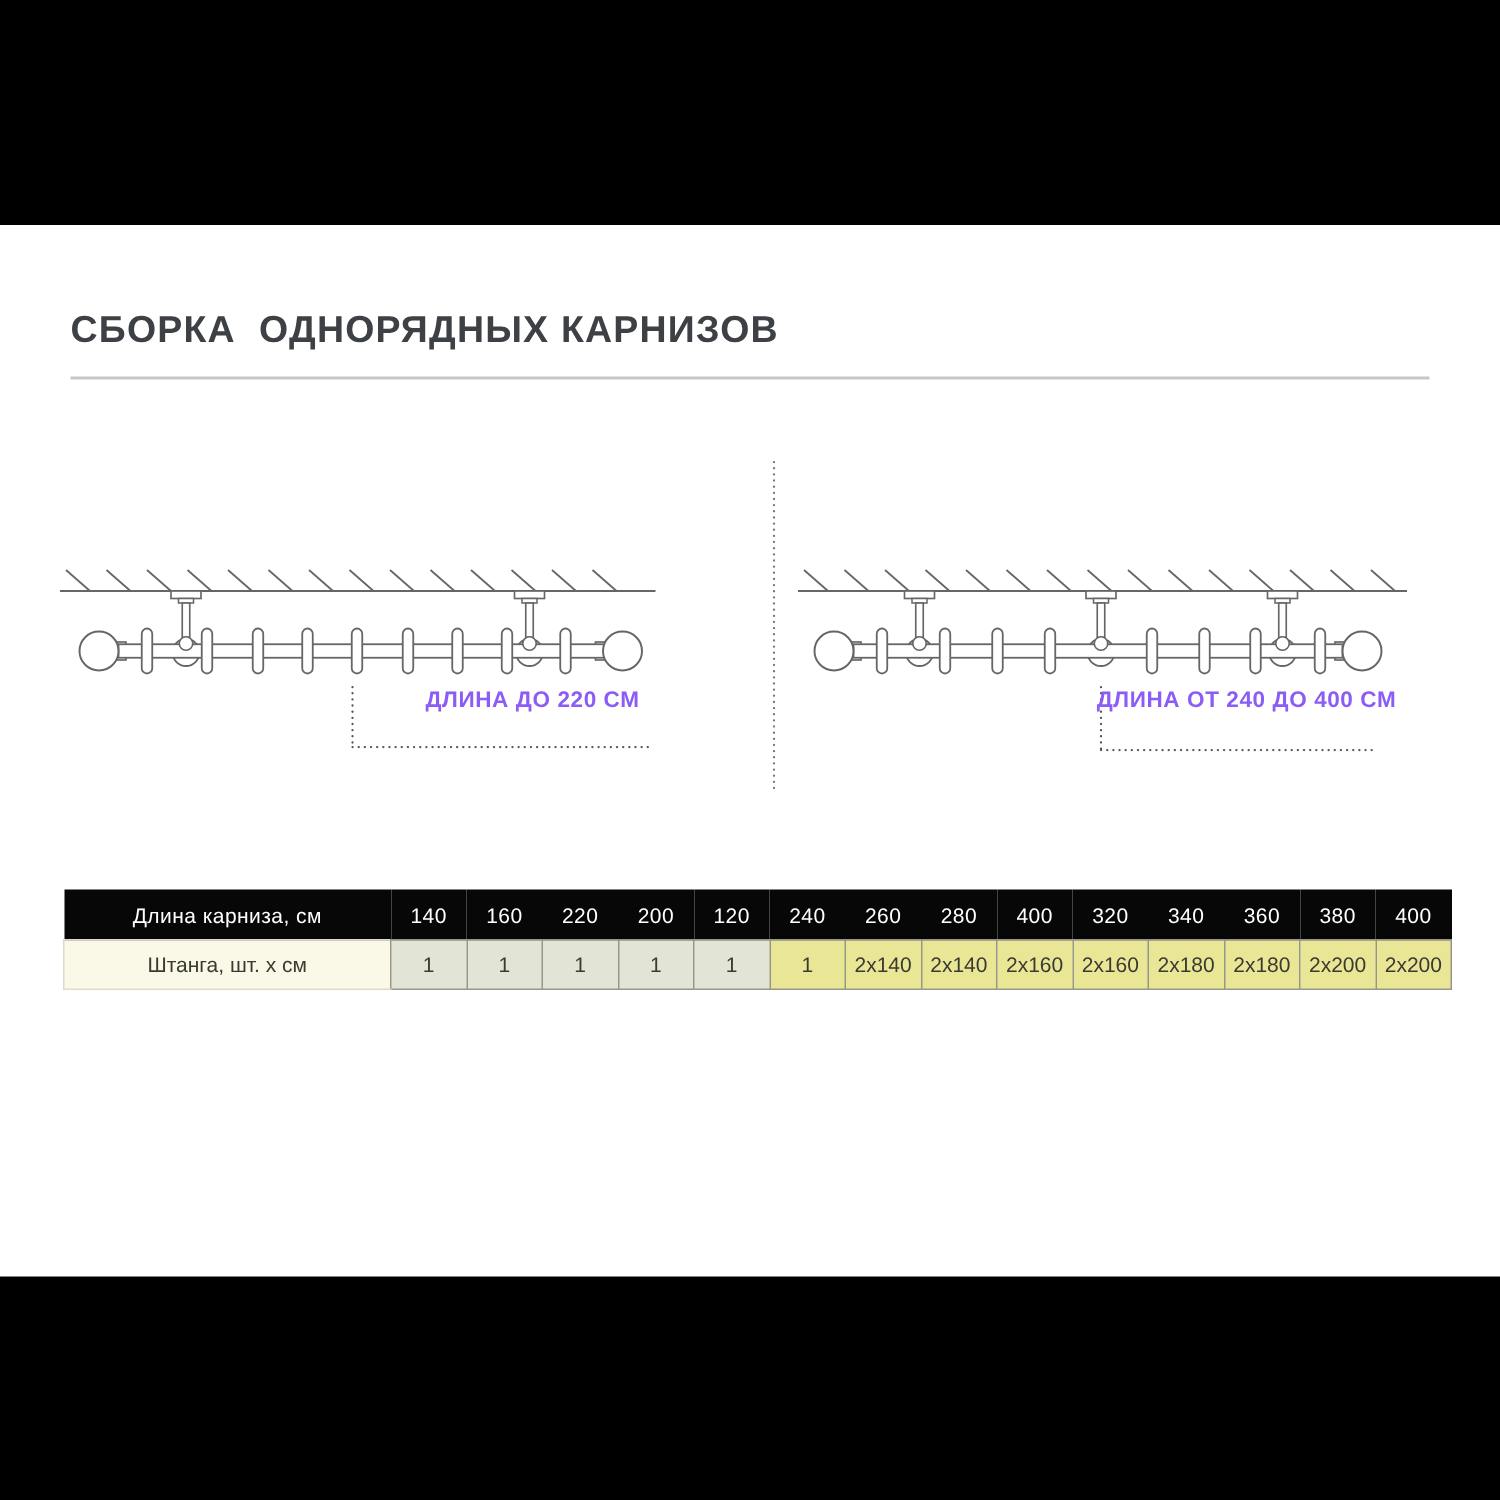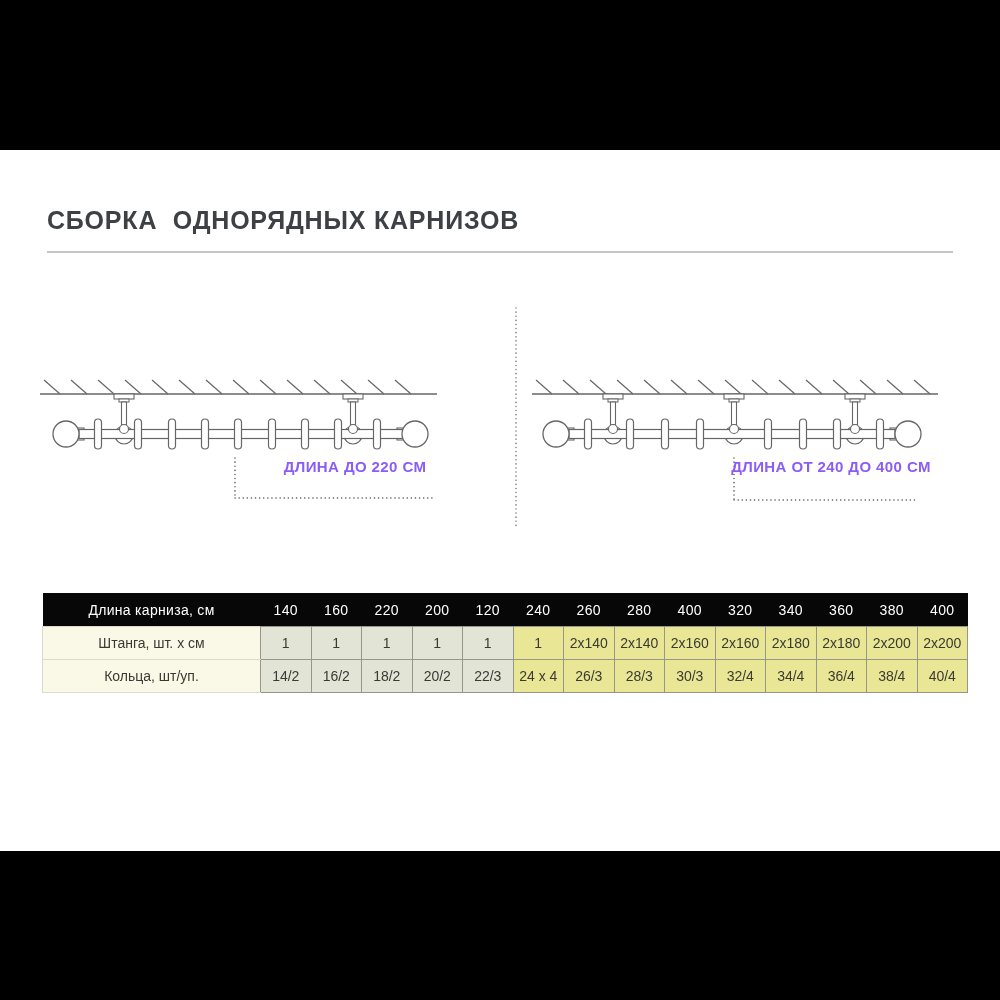--- a/index.html
+++ b/index.html
@@ -181,34 +181,17 @@
           <td class="yellow">1</td>
           <td class="yellow">2x140</td>
           <td class="yellow">2x140</td>
           <td class="yellow">2x160</td>
           <td class="yellow">2x160</td>
           <td class="yellow">2x180</td>
           <td class="yellow">2x180</td>
           <td class="yellow">2x200</td>
           <td class="yellow">2x200</td>
         </tr>
-        <tr>
-          <td class="rowlabel">Кольца, шт/уп.</td>
-          <td class="sage">14/2</td>
-          <td class="sage">16/2</td>
-          <td class="sage">18/2</td>
-          <td class="sage">20/2</td>
-          <td class="sage">22/3</td>
-          <td class="yellow">24 x 4</td>
-          <td class="yellow">26/3</td>
-          <td class="yellow">28/3</td>
-          <td class="yellow">30/3</td>
-          <td class="yellow">32/4</td>
-          <td class="yellow">34/4</td>
-          <td class="yellow">36/4</td>
-          <td class="yellow">38/4</td>
-          <td class="yellow">40/4</td>
-        </tr>
       </tbody>
     </table>
 
   <div class="bar bottom"></div>
 </div>
 
 </body></html>

